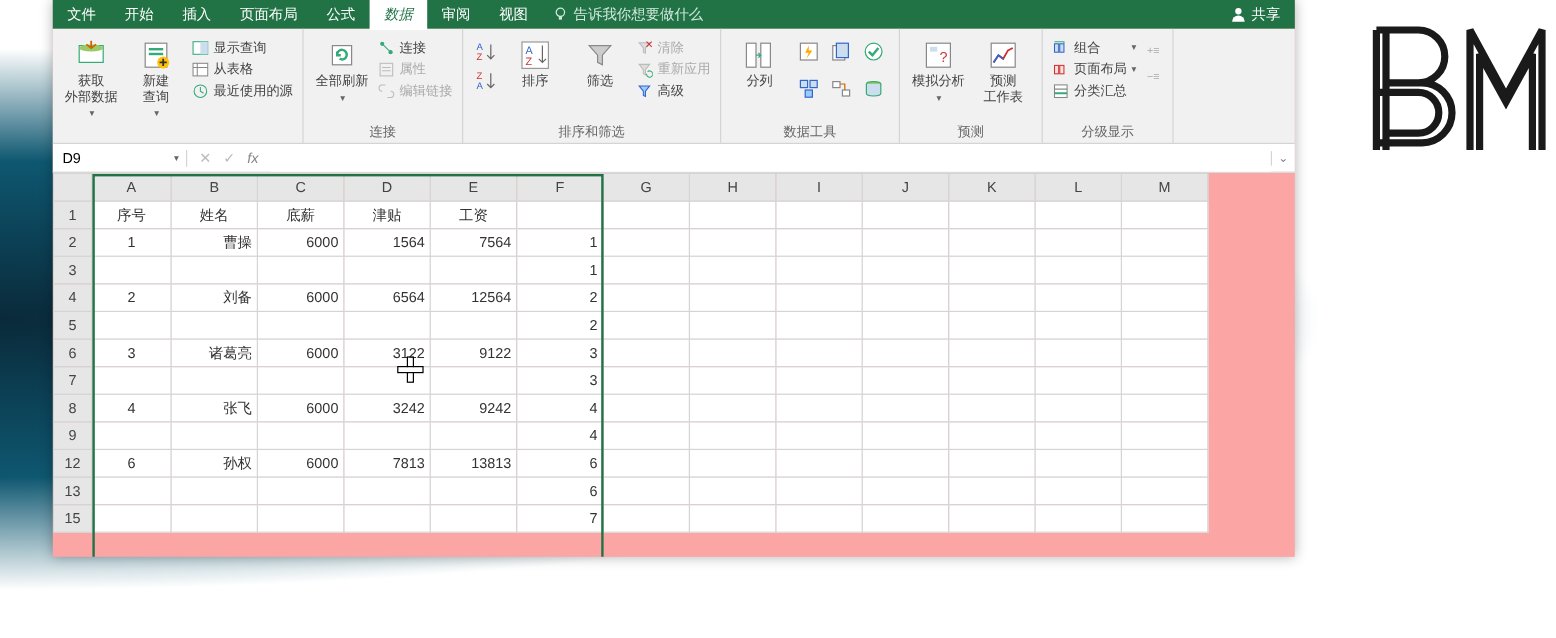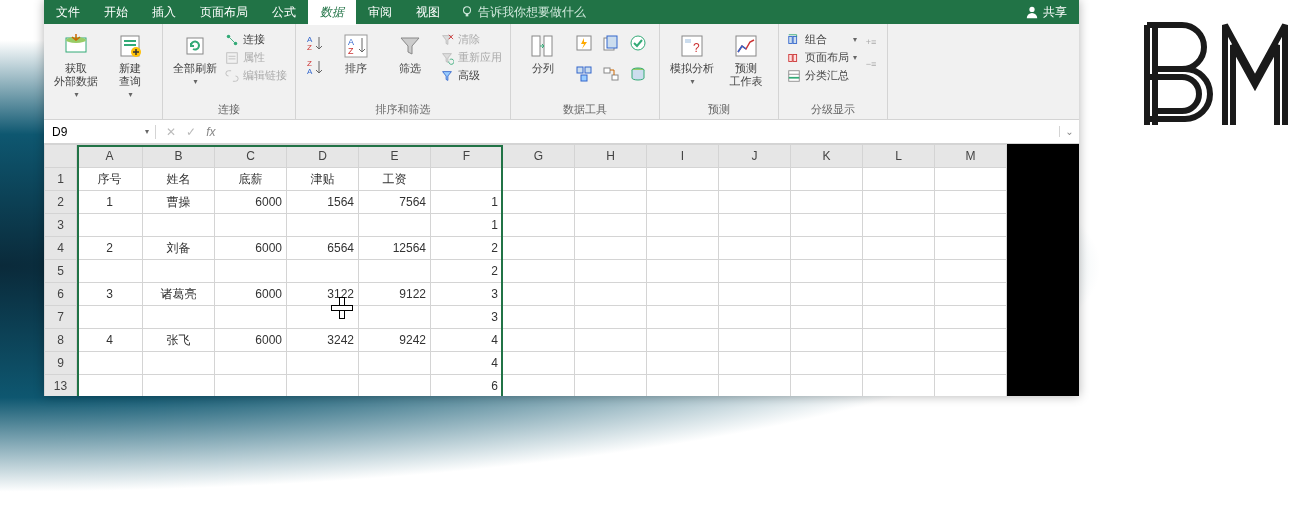--- a/index.html
+++ b/index.html
@@ -1,18 +1,18 @@
 <!DOCTYPE html>
 <html><head>
 <meta charset="utf-8">
 <style>
 * { margin: 0; padding: 0; box-sizing: border-box; font-family: "Microsoft YaHei", "Segoe UI", sans-serif; }
 body { background: #fff; width: 1297px; height: 532px; overflow: hidden; position: relative; }
 .bg-gradient { position: absolute; top:0; left:0; width:100%; height:100%; background: radial-gradient(ellipse at left center, #0a2a3a 0%, #0e5770 35%, #ffffff 60%); z-index:0; }
-.excel-window { position: absolute; top: 0; left: 44px; width: 1035px; height: 396px; background: #000000; box-shadow: 0 0 10px rgba(0,0,0,0.3); z-index:5; }
+.excel-window { position: absolute; top: 0; left: 44px; width: 1035px; height: 464px; background: #fca5a5; box-shadow: 0 0 10px rgba(0,0,0,0.3); z-index:5; }
 .menubar { background: #217346; color: #fff; height: 24px; display: flex; align-items: center; font-size: 12px; }
 .menubar .tab { padding: 4px 12px; cursor: pointer; }
 .menubar .tab.active { background: #fff; color: #217346; font-style: italic; }
 .menubar .tell-me { display: flex; align-items: center; margin-left: 8px; color: #d0e8dc; }
 .menubar .tell-me .icon { width: 14px; height:14px; margin-right:4px; }
 .menubar .share { margin-left: auto; padding: 4px 12px; display:flex; align-items:center; }
 .ribbon { background: #f1f1f1; height: 96px; border-bottom:1px solid #d4d4d4; display:flex; font-size:11px; color:#444; }
 .ribbon-group { border-right:1px solid #d4d4d4; padding: 4px 8px 0 8px; display:flex; flex-direction:column; justify-content:space-between; }
 .ribbon-group .body { display:flex; align-items:flex-start; gap:6px; flex:1; }
 .ribbon-group .label { text-align:center; font-size:11px; padding:2px 0; color:#666; }
@@ -31,21 +31,21 @@
 .fx-box .fx { font-style:italic; color:#888; }
 .formula-input { flex:1; border:none; outline:none; padding:0 6px; height:22px; }
 .formula-expand { width:20px; border-left:1px solid #d4d4d4; text-align:center; color:#888; font-size:10px; }
 .sheet-area { position:relative; height: calc(100% - 24px - 96px - 24px); overflow:hidden; }
 table.grid { border-collapse:collapse; table-layout:fixed; font-size:12px; color:#333; }
 table.grid th, table.grid td { border:1px solid #d4d4d4; height:23px; padding:0 4px; font-weight:normal; }
 table.grid th { background:#e6e6e6; text-align:center; color:#444; }
 table.grid th.corner { background:#e6e6e6; }
 table.grid .rowhdr { background:#e6e6e6; text-align:center; width:32px; }
 table.grid td { text-align:right; background:#fff; }
-table.grid td.text { text-align:center; }
+table.grid td.text { text-align:right; }
 table.grid td.center { text-align:center; }
 .sel-range td { background:#dadada; }
 .sel-range td.active { background:#fff; }
 .sel-border { position:absolute; pointer-events:none; border:2px solid #217346; }
 .cursor-plus { position:absolute; width:20px; height:20px; pointer-events:none; z-index:20; }
 .cursor-plus::before, .cursor-plus::after { content:''; position:absolute; background:#fff; outline:1px solid #000; }
 .cursor-plus::before { left:8px; top:0; width:4px; height:20px; }
 .cursor-plus::after { top:8px; left:0; height:4px; width:20px; }
 .watermark { position:absolute; right:0; top:15px; z-index:10; }
 svg { display:block; }
@@ -115,20 +115,44 @@
                 <rect x="5" y="4" width="18" height="20" fill="#fff" stroke="#888"></rect>
                 <rect x="8" y="8" width="12" height="2" fill="#3a7"></rect>
                 <rect x="8" y="12" width="12" height="2" fill="#3a7"></rect>
                 <circle cx="20" cy="20" r="5" fill="#ffc107"></circle>
                 <path d="M20 17 v6 M17 20 h6" stroke="#333" stroke-width="1.5"></path>
               </svg>
             </div>
           <span style="white-space:pre-line;">新建
 查询</span>
             <span class="chev">▾</span>
+        </div>
+        <div class="small-list">
+          <div class="small-item">
+              <svg class="sic" viewBox="0 0 16 16">
+                <rect x="1" y="2" width="14" height="12" fill="#fff" stroke="#3a7"></rect>
+                <rect x="8" y="2" width="7" height="12" fill="#cde"></rect>
+              </svg>
+              <span>显示查询</span>
+            </div>
+          <div class="small-item">
+              <svg class="sic" viewBox="0 0 16 16">
+                <rect x="1" y="2" width="14" height="12" fill="#fff" stroke="#888"></rect>
+                <line x1="1" y1="6" x2="15" y2="6" stroke="#888"></line>
+                <line x1="5" y1="2" x2="5" y2="14" stroke="#888"></line>
+              </svg>
+              <span>从表格</span>
+            </div>
+          <div class="small-item">
+              <svg class="sic" viewBox="0 0 16 16">
+                <circle cx="8" cy="8" r="6" fill="none" stroke="#3a7"></circle>
+                <path d="M8 4 v4 l3 2" stroke="#3a7" fill="none"></path>
+              </svg>
+              <span>最近使用的源</span>
+            </div>
         </div>
       </div>
     </div>
 
     <div class="ribbon-group">
       <div class="body">
         <div class="big-btn">
           <div class="ic">
               <svg width="28" height="28">
                 <rect x="6" y="6" width="16" height="16" fill="#fff" stroke="#888"></rect>
@@ -525,20 +549,36 @@
             <td class="" style="">4</td>
             <td class="" style="background:#fff;"></td>
             <td class="" style="background:#fff;"></td>
             <td class="" style="background:#fff;"></td>
             <td class="" style="background:#fff;"></td>
             <td class="" style="background:#fff;"></td>
             <td class="" style="background:#fff;"></td>
             <td class="" style="background:#fff;"></td>
           </tr>
           <tr class="sel-range">
+            <th class="rowhdr">12</th>
+            <td class="center" style="">6</td>
+            <td class="text" style="">孙权</td>
+            <td class="" style="">6000</td>
+            <td class="" style="">7813</td>
+            <td class="" style="">13813</td>
+            <td class="" style="">6</td>
+            <td class="" style="background:#fff;"></td>
+            <td class="" style="background:#fff;"></td>
+            <td class="" style="background:#fff;"></td>
+            <td class="" style="background:#fff;"></td>
+            <td class="" style="background:#fff;"></td>
+            <td class="" style="background:#fff;"></td>
+            <td class="" style="background:#fff;"></td>
+          </tr>
+          <tr class="sel-range">
             <th class="rowhdr">13</th>
             <td class="center" style=""></td>
             <td class="text" style=""></td>
             <td class="" style=""></td>
             <td class="" style=""></td>
             <td class="" style=""></td>
             <td class="" style="">6</td>
             <td class="" style="background:#fff;"></td>
             <td class="" style="background:#fff;"></td>
             <td class="" style="background:#fff;"></td>

